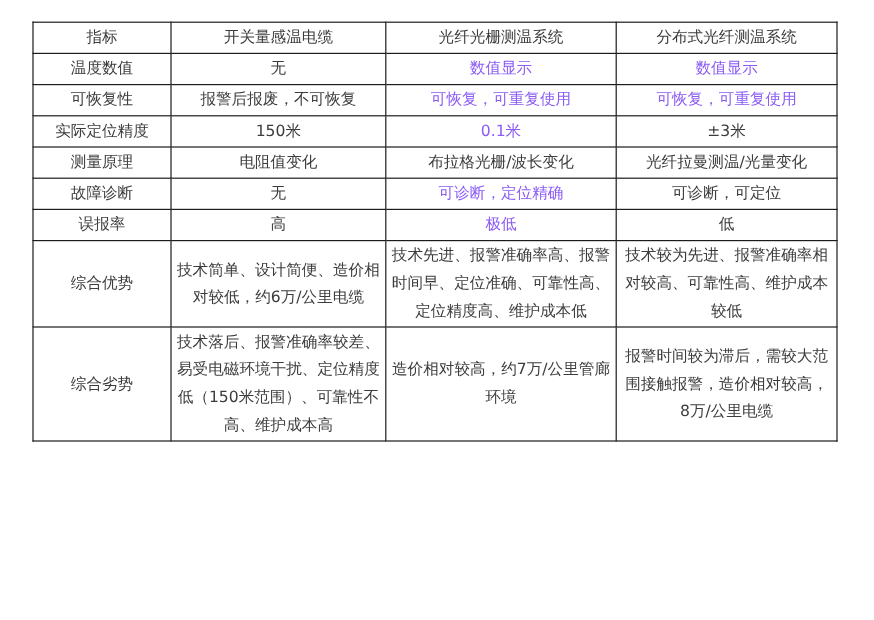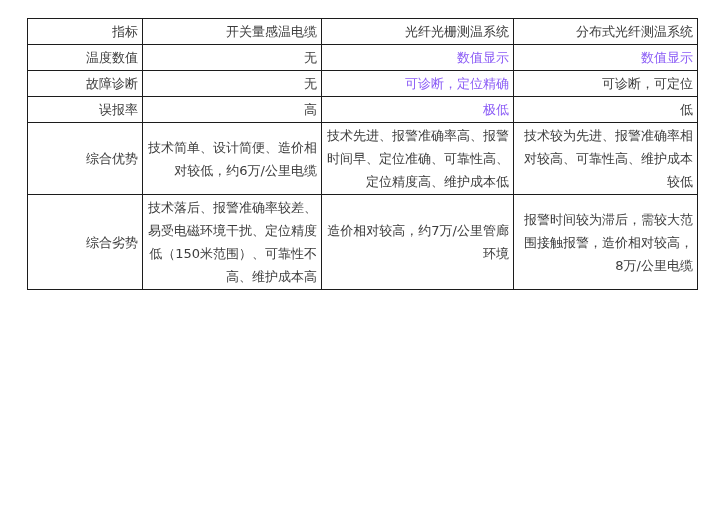--- a/index.html
+++ b/index.html
@@ -22,21 +22,21 @@
     border-collapse: collapse;
     table-layout: fixed;
     width: 670px;
     color: #3c3c3c;
   }
   table.cmp th,
   table.cmp td {
     border: 1px solid #1c1c1c;
     font-size: 13px;
     font-weight: normal;
-    text-align: right;
+    text-align: center;
     vertical-align: middle;
     padding: 1px 4px;
     line-height: 23px;
     overflow: hidden;
     word-break: break-all;
   }
   col.c0 { width: 115px; }
   col.c1 { width: 179px; }
   col.c2 { width: 192px; }
   col.c3 { width: 184px; }
@@ -71,20 +71,38 @@
         </tr>
     </thead>
     <tbody>
         <tr>
           <td class="label-cell">温度数值</td>
           <td class="value-cell">无</td>
           <td class="value-cell bold">数值显示</td>
           <td class="value-cell bold">数值显示</td>
         </tr>
         <tr>
+          <td class="label-cell">可恢复性</td>
+          <td class="value-cell">报警后报废，不可恢复</td>
+          <td class="value-cell bold">可恢复，可重复使用</td>
+          <td class="value-cell bold">可恢复，可重复使用</td>
+        </tr>
+        <tr>
+          <td class="label-cell">实际定位精度</td>
+          <td class="value-cell">150米</td>
+          <td class="value-cell bold">0.1米</td>
+          <td class="value-cell">±3米</td>
+        </tr>
+        <tr>
+          <td class="label-cell">测量原理</td>
+          <td class="value-cell">电阻值变化</td>
+          <td class="value-cell">布拉格光栅/波长变化</td>
+          <td class="value-cell">光纤拉曼测温/光量变化</td>
+        </tr>
+        <tr>
           <td class="label-cell">故障诊断</td>
           <td class="value-cell">无</td>
           <td class="value-cell bold">可诊断，定位精确</td>
           <td class="value-cell">可诊断，可定位</td>
         </tr>
         <tr>
           <td class="label-cell">误报率</td>
           <td class="value-cell">高</td>
           <td class="value-cell bold">极低</td>
           <td class="value-cell">低</td>

